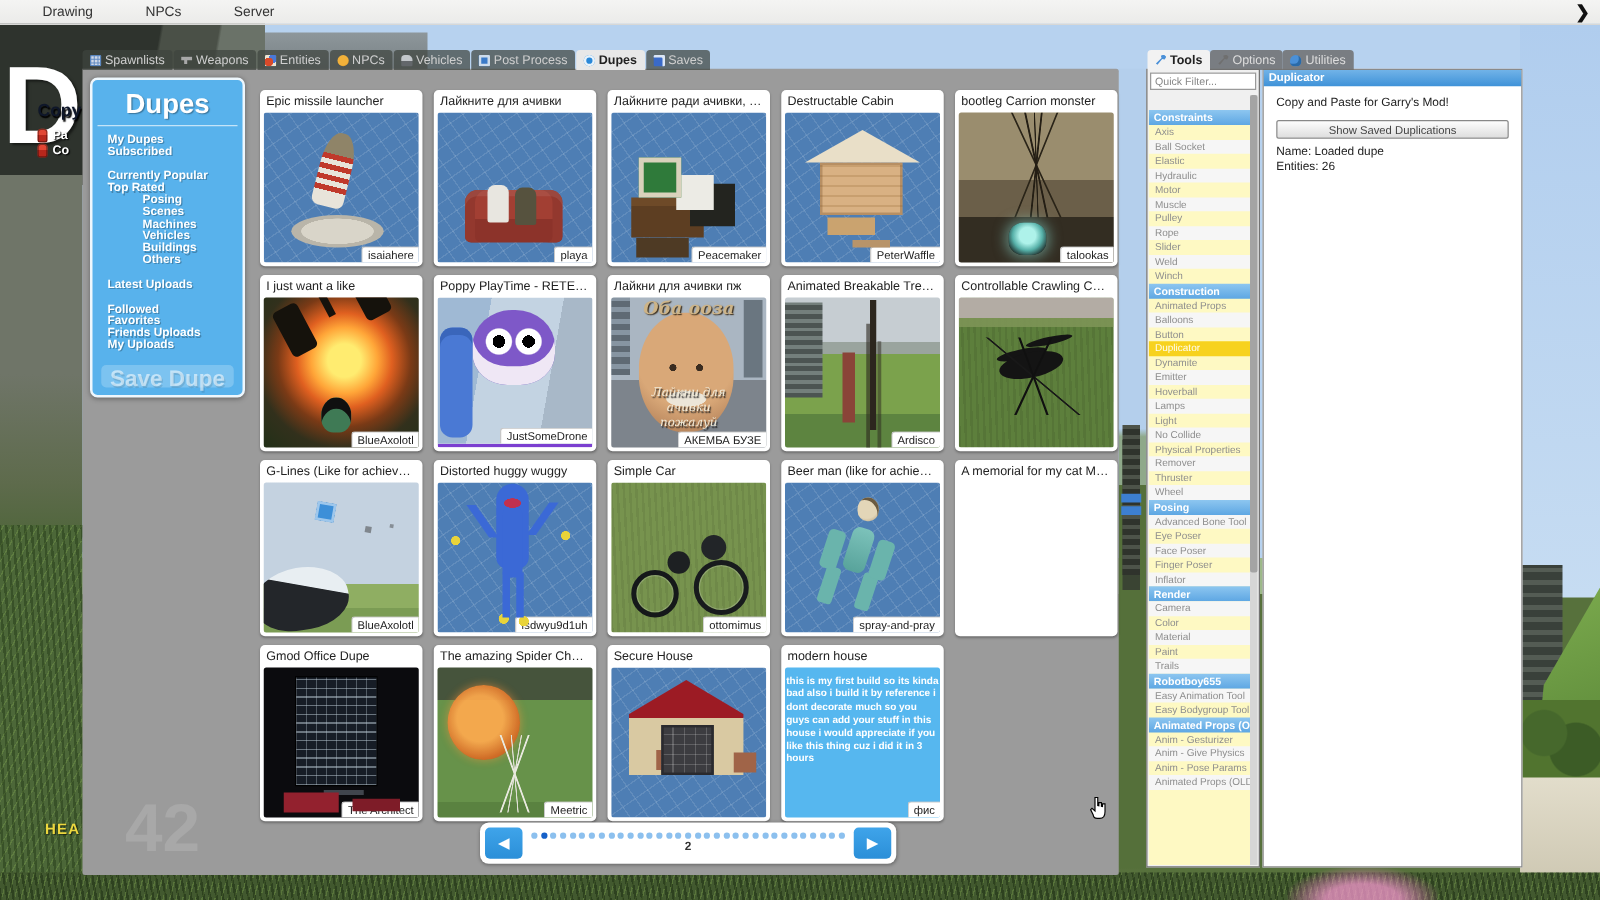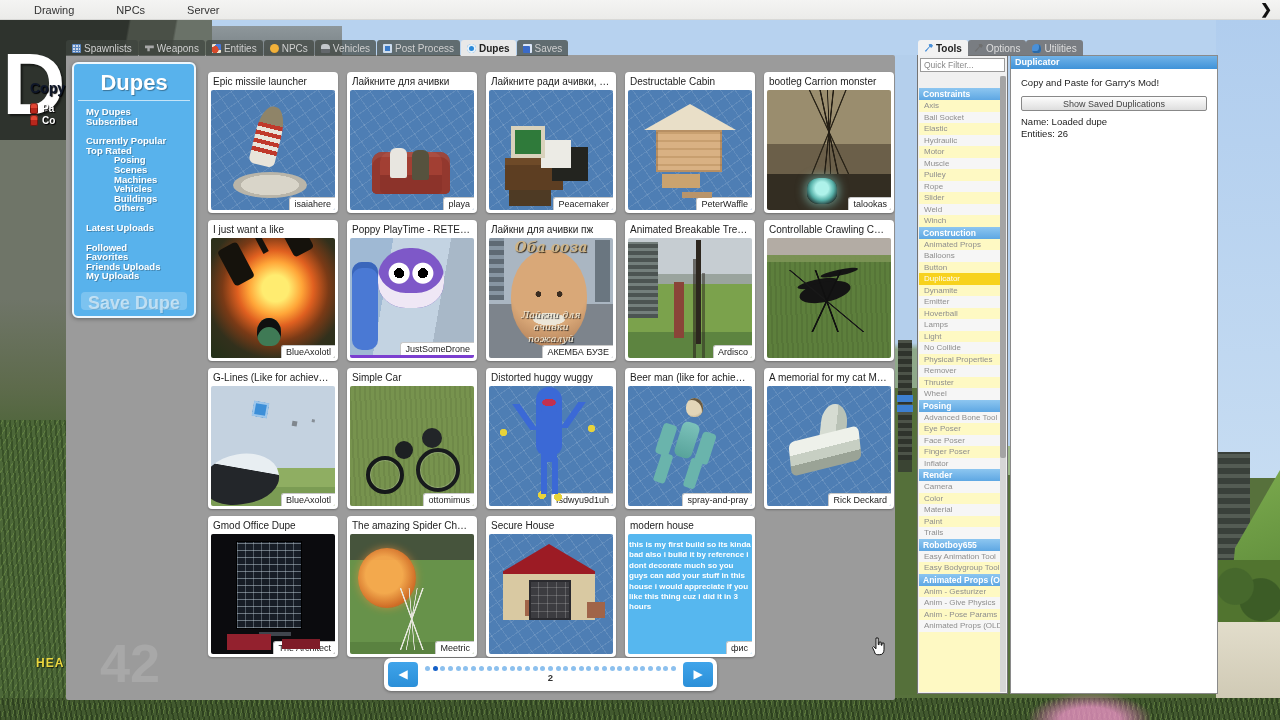--- a/index.html
+++ b/index.html
@@ -348,42 +348,39 @@
           <div class="card-title">Controllable Crawling Charple</div>
           <div class="thumb t-crawler"></div>
         </div>
         <div class="card">
           <div class="card-title">G-Lines (Like for achievement)</div>
           <div class="thumb t-glines">
             <span class="author">BlueAxolotl</span>
           </div>
         </div>
         <div class="card">
+          <div class="card-title">Distorted huggy wuggy</div>
+          <div class="thumb t-huggy">
+            <span class="author">fsdwyu9d1uh</span>
+          </div>
+        </div>
+        <div class="card">
           <div class="card-title">Simple Car</div>
           <div class="thumb t-car">
             <span class="author">ottomimus</span>
           </div>
         </div>
         <div class="card">
-          <div class="card-title">Distorted huggy wuggy</div>
-          <div class="thumb t-huggy">
-            <span class="author">fsdwyu9d1uh</span>
-          </div>
-        </div>
-        <div class="card">
           <div class="card-title">Beer man (like for achievem…</div>
           <div class="thumb t-beerman">
             <span class="author">spray-and-pray</span>
           </div>
         </div>
         <div class="card">
           <div class="card-title">A memorial for my cat Mike</div>
-          <div class="thumb t-grave">
-            <span class="author">Rick Deckard</span>
-          </div>
         </div>
         <div class="card">
           <div class="card-title">Gmod Office Dupe</div>
           <div class="thumb t-office">
             <span class="author">The Architect</span>
           </div>
         </div>
         <div class="card">
           <div class="card-title">The amazing Spider Chair V2!</div>
           <div class="thumb t-spiderchair">

